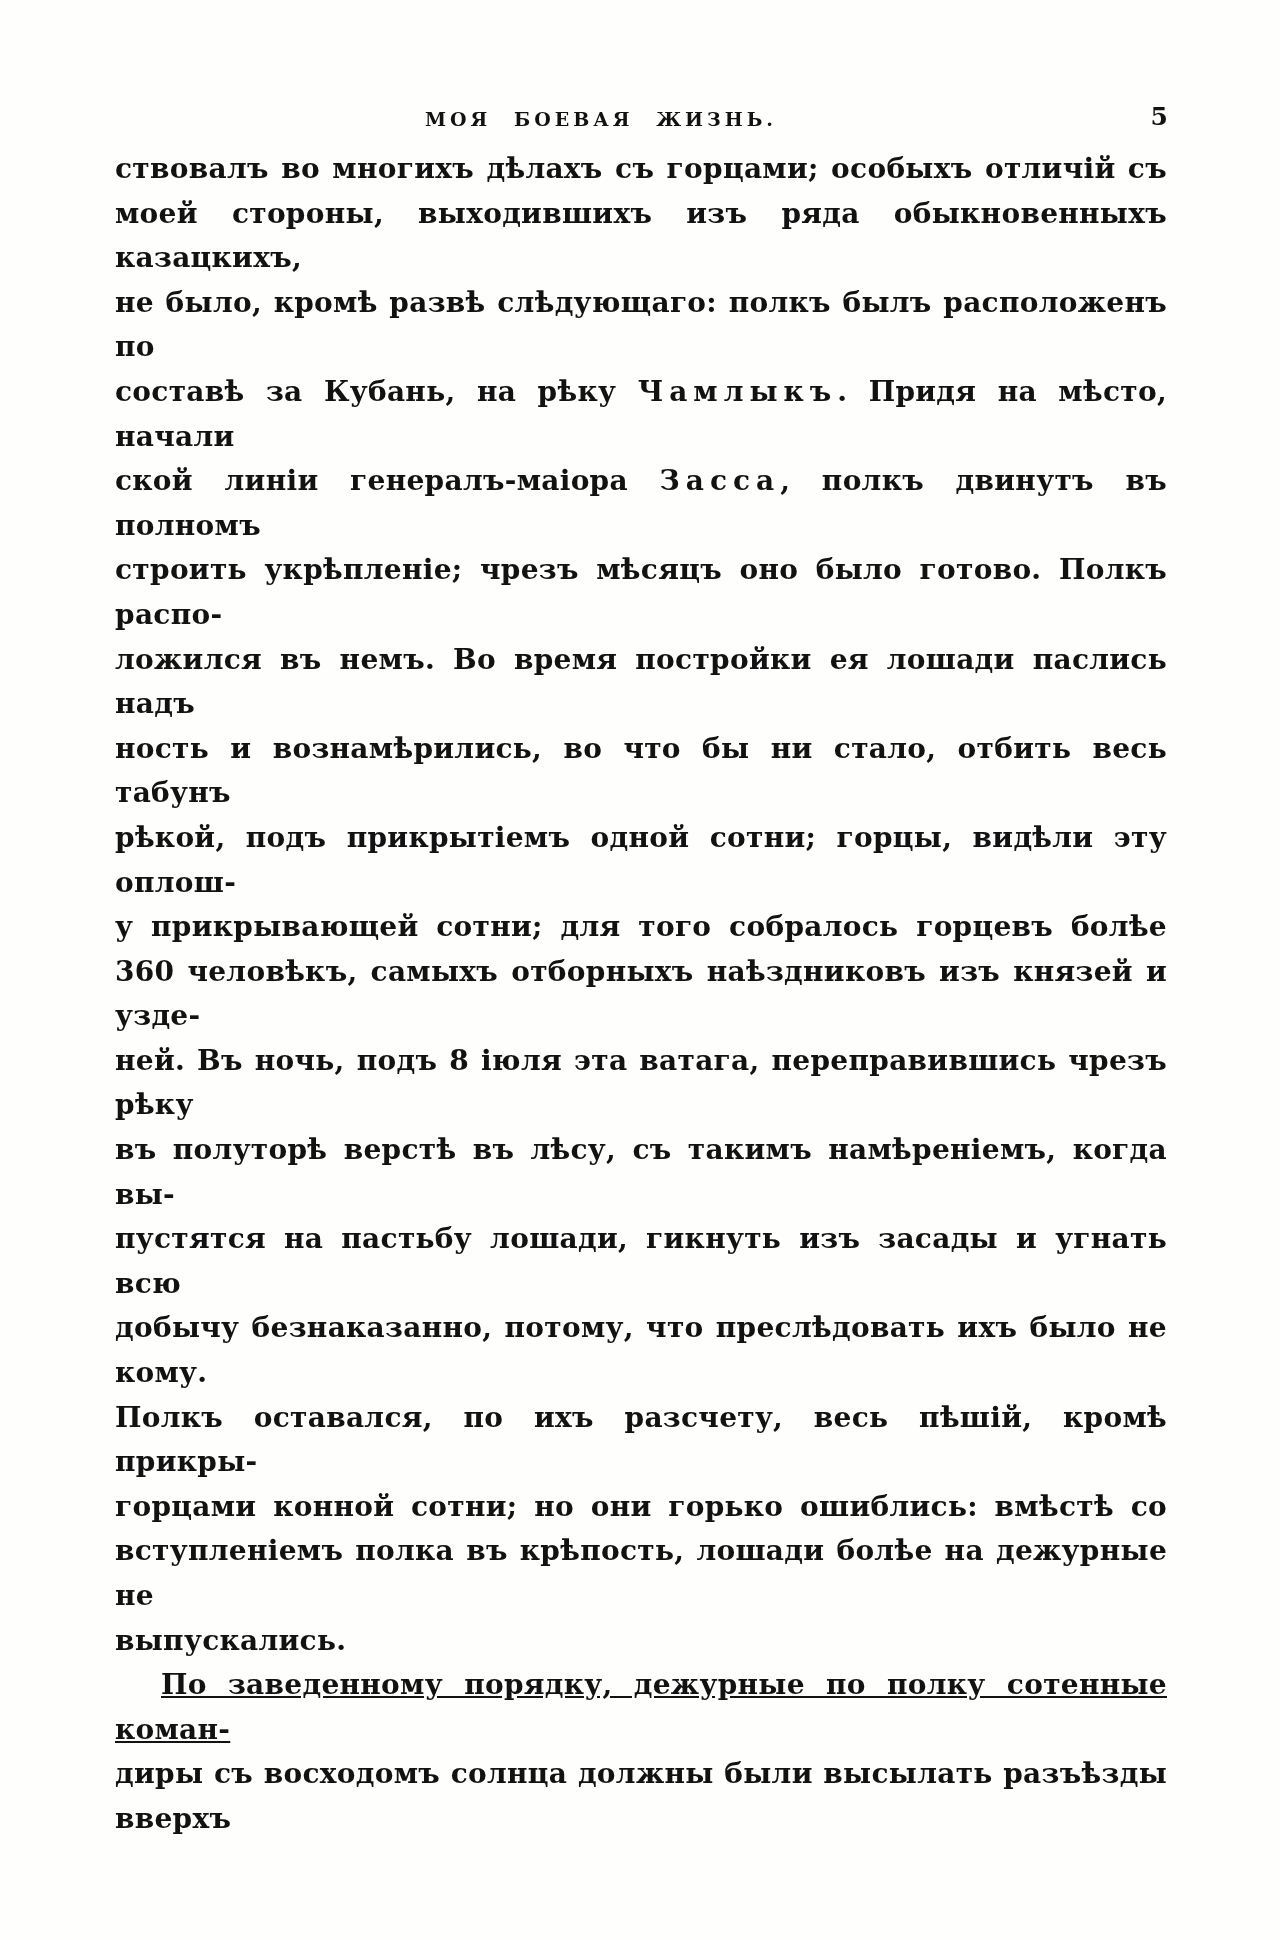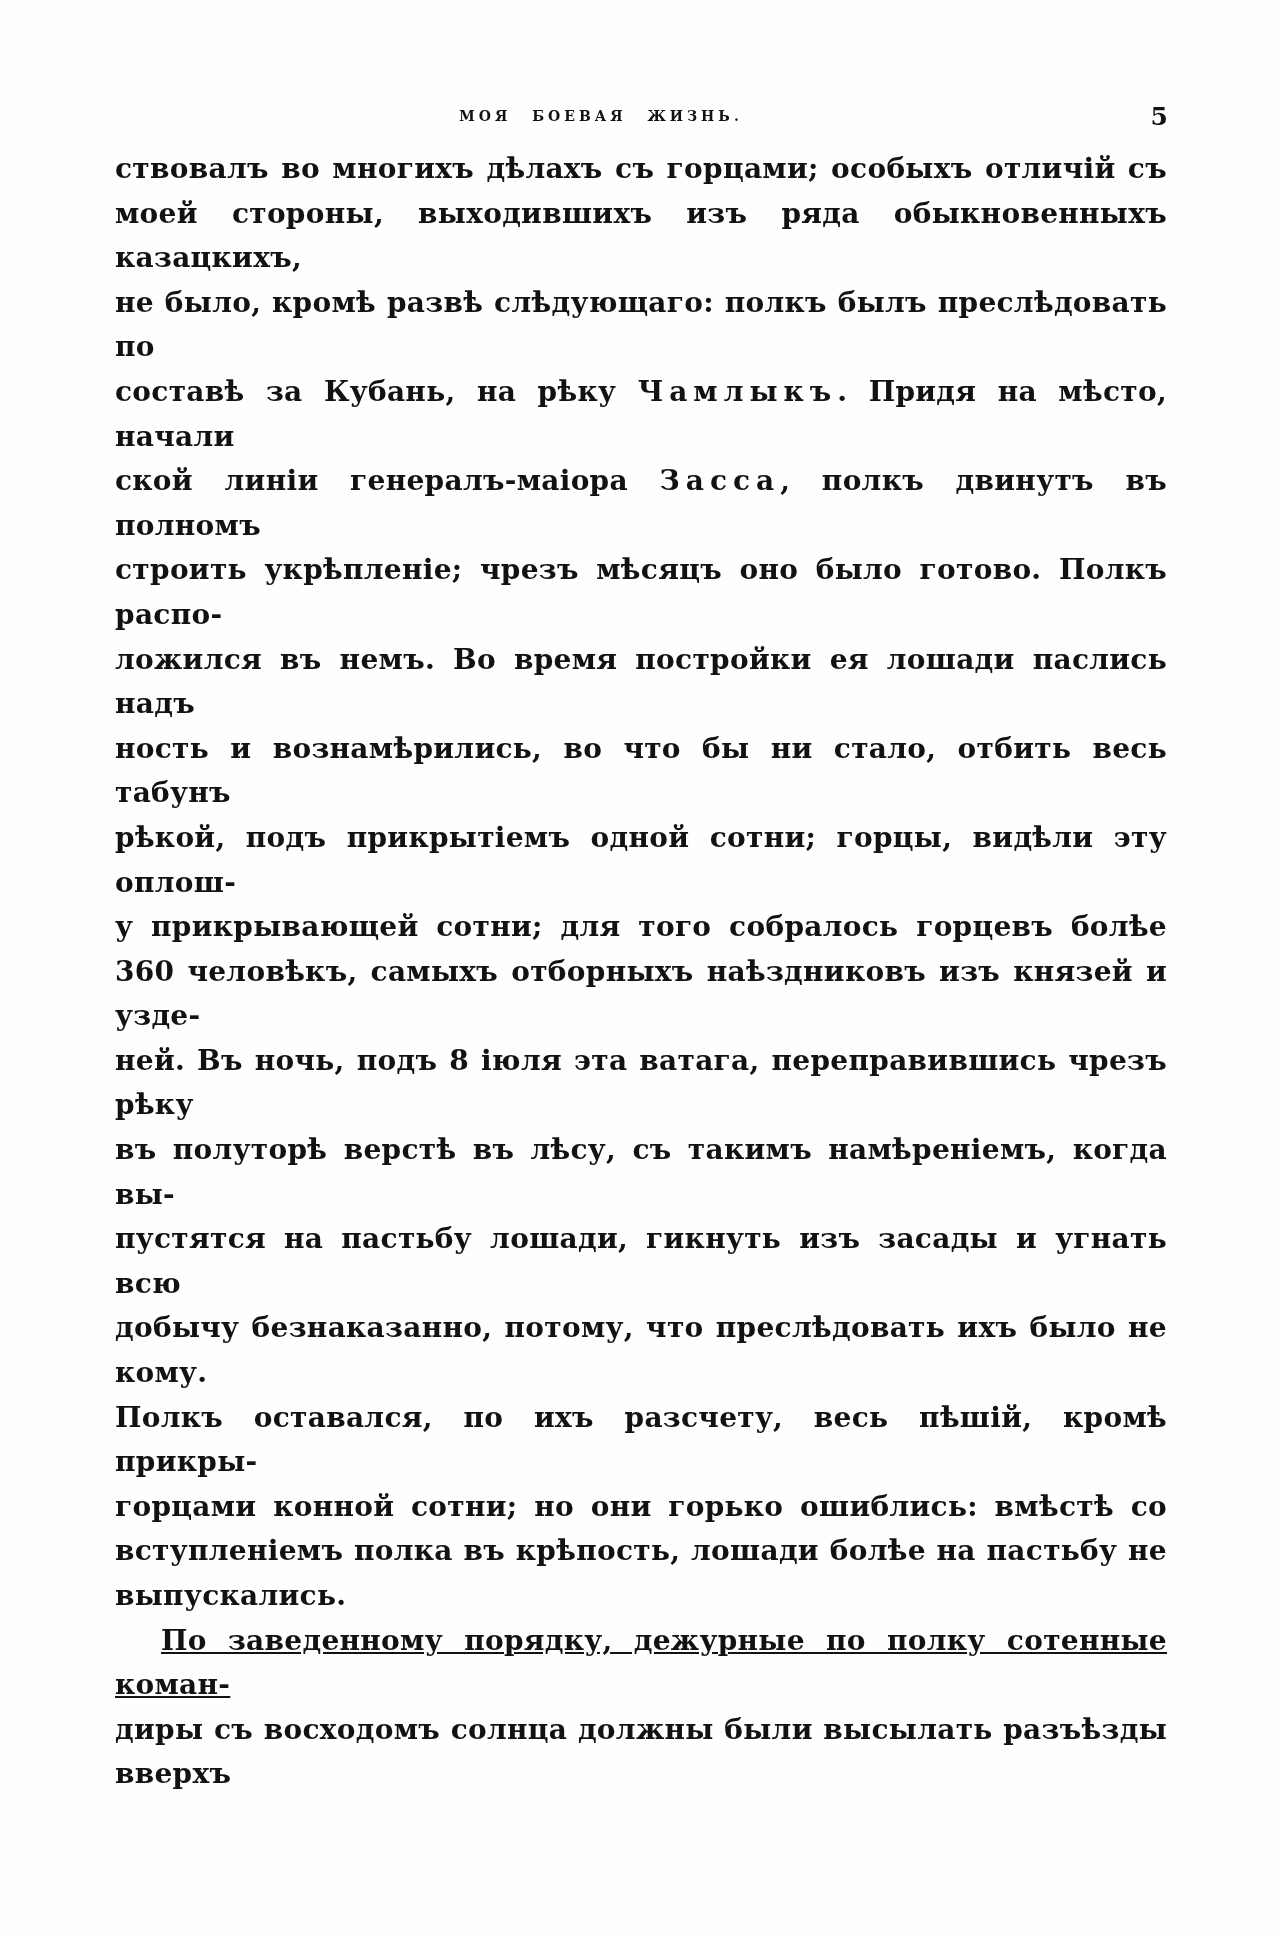--- a/index.html
+++ b/index.html
@@ -12,21 +12,21 @@
     color: #121212;
     font-family: "DejaVu Serif", "Liberation Serif", serif;
     overflow: hidden;
   }
   .running-head {
     position: absolute;
     top: 108px;
     left: 75px;
     width: 1052px;
     text-align: center;
-    font-size: 14px;
+    font-size: 19px;
     font-weight: 700;
     letter-spacing: 4px;
     word-spacing: 12px;
   }
   .page-num {
     position: absolute;
     top: 102px;
     right: 112px;
     font-size: 25px;
     font-weight: 700;
@@ -58,33 +58,33 @@
 </style>
 </head>
 <body>
 
 <div class="page">
   <div class="running-head">МОЯ БОЕВАЯ ЖИЗНЬ.</div>
   <div class="page-num">5</div>
   <div class="body-text">
       <div class="line">ствовалъ во многихъ дѣлахъ съ горцами; особыхъ отличій съ</div>
       <div class="line">моей стороны, выходившихъ изъ ряда обыкновенныхъ казацкихъ,</div>
-      <div class="line">не было, кромѣ развѣ слѣдующаго: полкъ былъ преслѣдовать по</div>
+      <div class="line">не было, кромѣ развѣ слѣдующаго: полкъ былъ расположенъ по</div>
       <div class="line">составѣ за Кубань, на рѣку <span class="sperr">Чамлыкъ</span>. Придя на мѣсто, начали</div>
       <div class="line">ской линіи генералъ-маіора <span class="sperr">Засса</span>, полкъ двинутъ въ полномъ</div>
       <div class="line">строить укрѣпленіе; чрезъ мѣсяцъ оно было готово. Полкъ распо-</div>
       <div class="line">ложился въ немъ. Во время постройки ея лошади паслись надъ</div>
       <div class="line">ность и вознамѣрились, во что бы ни стало, отбить весь табунъ</div>
       <div class="line">рѣкой, подъ прикрытіемъ одной сотни; горцы, видѣли эту оплош-</div>
       <div class="line">у прикрывающей сотни; для того собралось горцевъ болѣе</div>
       <div class="line">360 человѣкъ, самыхъ отборныхъ наѣздниковъ изъ князей и узде-</div>
       <div class="line">ней. Въ ночь, подъ 8 іюля эта ватага, переправившись чрезъ рѣку</div>
       <div class="line">въ полуторѣ верстѣ въ лѣсу, съ такимъ намѣреніемъ, когда вы-</div>
       <div class="line">пустятся на пастьбу лошади, гикнуть изъ засады и угнать всю</div>
       <div class="line">добычу безнаказанно, потому, что преслѣдовать ихъ было не кому.</div>
       <div class="line">Полкъ оставался, по ихъ разсчету, весь пѣшій, кромѣ прикры-</div>
       <div class="line">горцами конной сотни; но они горько ошиблись: вмѣстѣ со</div>
-      <div class="line">вступленіемъ полка въ крѣпость, лошади болѣе на пастьбу не</div>
+      <div class="line">вступленіемъ полка въ крѣпость, лошади болѣе на дежурные не</div>
       <div class="line last">выпускались.</div>
       <div class="line indent">По заведенному порядку, дежурные по полку сотенные коман-</div>
       <div class="line">диры съ восходомъ солнца должны были высылать разъѣзды вверхъ</div>
     </div>
 </div>
 
 </body></html>

